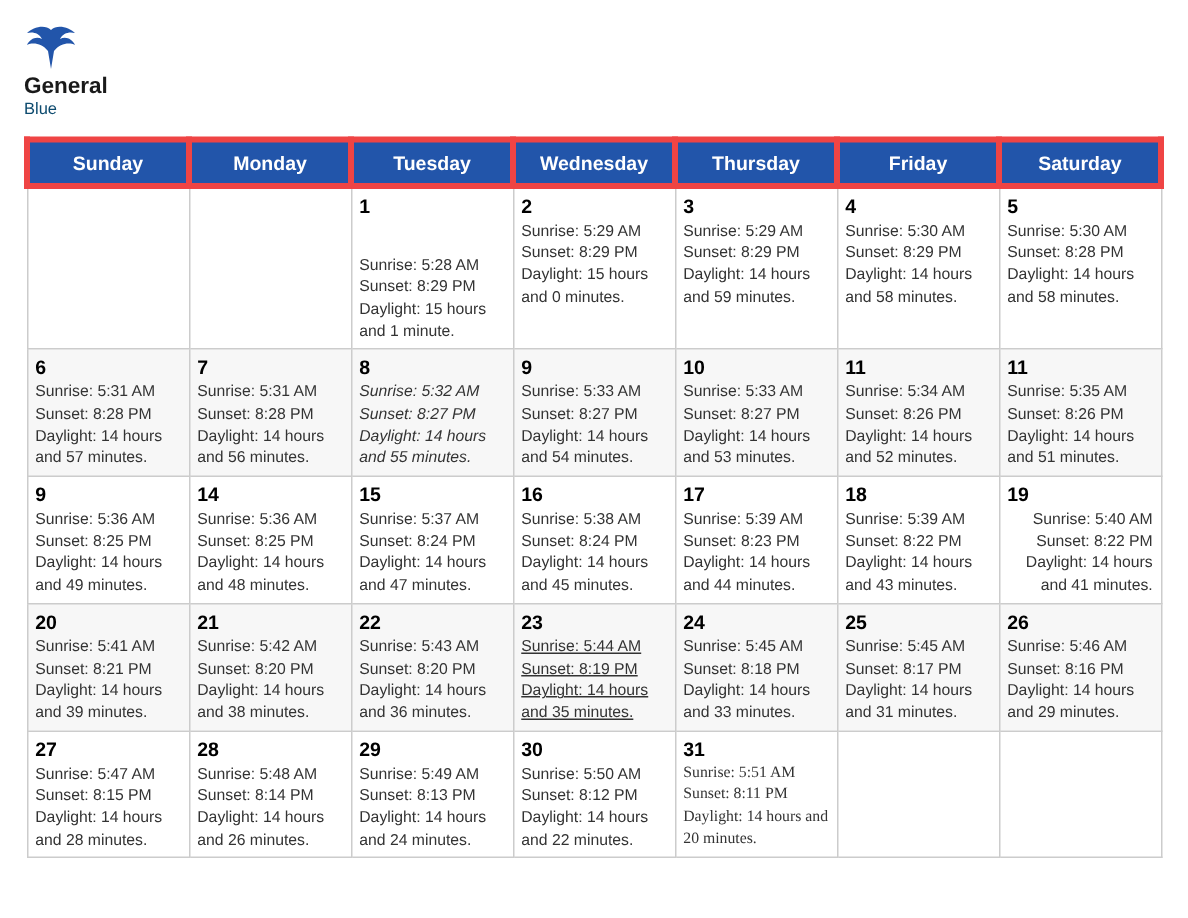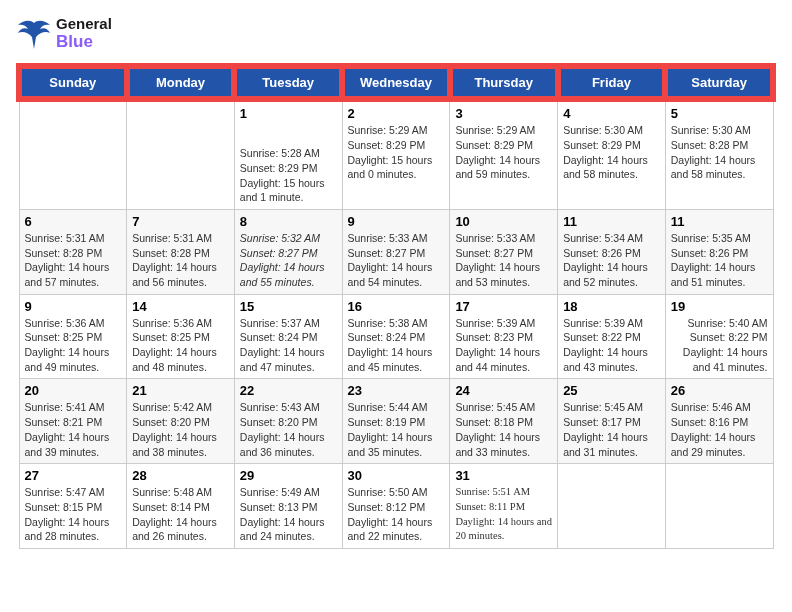--- a/index.html
+++ b/index.html
@@ -11,22 +11,22 @@
       padding: 16px;
     }
     .header {
       display: flex;
       align-items: flex-start;
       justify-content: space-between;
       margin-bottom: 12px;
     }
     .logo {
       display: flex;
-      align-items: center;
       gap: 4px;
+      flex-direction: column;
     }
     .title-block {
       text-align: right;
     }
     .title-month {
       font-size: 36px;
       font-weight: bold;
       color: #1a1a1a;
       line-height: 1.1;
     }
@@ -39,21 +39,21 @@
       border-collapse: collapse;
       font-size: 11px;
     }
     thead tr th {
       background-color: #2255aa;
       color: #fff;
       text-align: center;
       padding: 6px 4px;
       font-size: 13px;
       font-weight: bold;
-      border: 6px solid #ef4444;
+      border: 4px solid #ef4444;
     }
     tbody tr td {
       vertical-align: top;
       border: 1px solid #ccc;
       padding: 4px 5px;
       width: 108px;
       min-height: 80px;
       background: #fff;
     }
     tbody tr:nth-child(even) td {
@@ -77,21 +77,21 @@
 </head>
 <body>
 
 <div class="header">
   <div class="logo">
   <svg width="36" height="30" viewBox="0 0 36 30" xmlns="http://www.w3.org/2000/svg">
     <path d="M18 4 C22 0, 30 2, 34 6 C30 5, 26 6, 24 10 C28 8, 32 10, 34 14 C30 12, 24 13, 20 18 L18 30 L16 18 C12 13, 6 12, 2 14 C4 10, 8 8, 12 10 C10 6, 6 5, 2 6 C6 2, 14 0, 18 4Z" fill="#2255aa"></path>
   </svg>
   <div style="line-height:1.1;">
     <div style="font-size:15px;font-weight:bold;color:#1a1a1a;">General</div>
-    <div style="font-size:17px;font-weight:bold;color:#8b5cf6;">Blue</div>
+    <div style="font-size:11px;font-weight:normal;color:#0c4a6e;">Blue</div>
   </div>
 </div>
   <div class="title-block">
     <div class="title-month"></div>
     <div class="title-location"></div>
   </div>
 </div>
 
 <table>
   <thead>
@@ -243,21 +243,21 @@
 Daylight: 14 hours and 38 minutes.</div>
         </td>
         <td>
           <span class="day-number">22</span>
           <div class="day-detail" style="white-space: pre-line;">Sunrise: 5:43 AM
 Sunset: 8:20 PM
 Daylight: 14 hours and 36 minutes.</div>
         </td>
         <td>
           <span class="day-number">23</span>
-          <div class="day-detail" style="white-space: pre-line;">Sunrise: 5:44 AM
+          <div class="day-detail" style="white-space: pre-line; text-decoration: underline;">Sunrise: 5:44 AM
 Sunset: 8:19 PM
 Daylight: 14 hours and 35 minutes.</div>
         </td>
         <td>
           <span class="day-number">24</span>
           <div class="day-detail" style="white-space: pre-line;">Sunrise: 5:45 AM
 Sunset: 8:18 PM
 Daylight: 14 hours and 33 minutes.</div>
         </td>
         <td>

